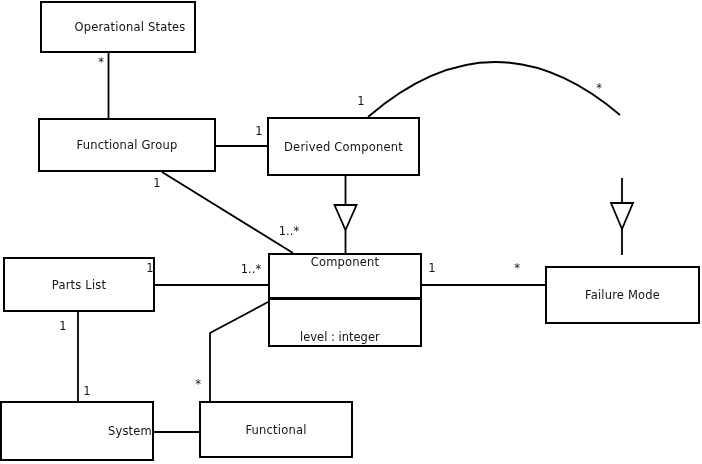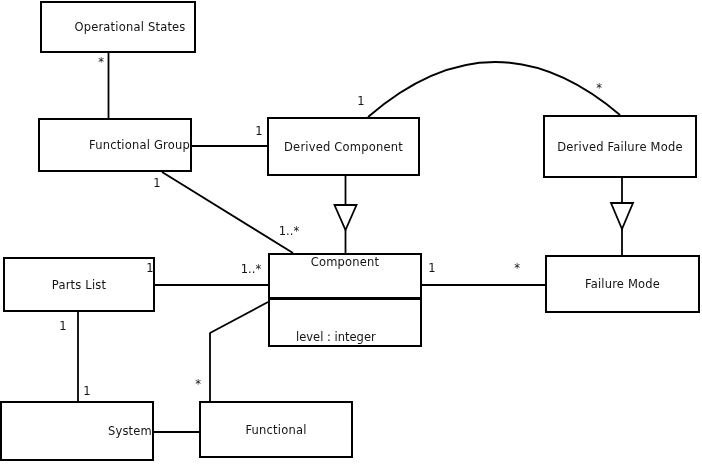--- a/index.html
+++ b/index.html
@@ -40,23 +40,24 @@
     letter-spacing: 0.2px;
     white-space: nowrap;
   }
   .uml-attr-divider {
     border-top: 3px solid #000000;
   }
   .uml-attrs {
     height: 26px;
     display: flex;
     align-items: center;
-    padding-left: 26px;
+    padding-left: 10px;
     font-size: 11.5px;
     white-space: nowrap;
+    margin-left: 20px;
   }
   .mult {
     position: absolute;
     transform: translate(-50%, -50%);
     font-size: 11.5px;
     line-height: 1;
     background: transparent;
     white-space: nowrap;
   }
 </style>
@@ -95,43 +96,40 @@
     <g stroke="#000000" stroke-width="1.8" fill="#ffffff">
       <polygon points="334.5,205 356.5,205 345.5,230"></polygon>
       <polygon points="611,203 633,203 622,229"></polygon>
     </g>
   </svg>
 
   <div class="uml-class" style="left:40px; top:1px; width:156px; height:52px;padding-left:24px;">
     <div class="uml-class-name">Operational States</div>
   </div>
 
-  <div class="uml-class" style="left:38px; top:118px; width:154px; height:54px;align-items:flex-end;">
+  <div class="uml-class" style="left:38px; top:118px; width:178px; height:54px;">
     <div class="uml-class-name">Functional Group</div>
   </div>
 
   <div class="uml-class" style="left:267px; top:117px; width:153px; height:59px;">
     <div class="uml-class-name">Derived Component</div>
   </div>
 
-  <div class="uml-class" style="left:543px; top:115px; width:154px; height:63px;">
-    <div class="uml-class-name">Derived Failure Mode</div>
-  </div>
 
   <div class="uml-class" style="left:3px; top:257px; width:152px; height:55px;">
     <div class="uml-class-name">Parts List</div>
   </div>
 
   <div class="uml-class" style="left:268px; top:253px; width:154px; height:94px;gap:28px;">
     <div class="uml-class-name">Component</div>
     <div class="uml-attr-divider"></div>
     <div class="uml-attrs">level : integer</div>
   </div>
 
-  <div class="uml-class" style="left:545px; top:255px; width:155px; height:58px;">
+  <div class="uml-class" style="left:545px; top:266px; width:155px; height:58px;">
     <div class="uml-class-name">Failure Mode</div>
   </div>
 
   <div class="uml-class" style="left:0px; top:401px; width:154px; height:60px;align-items:flex-end;">
     <div class="uml-class-name">System</div>
   </div>
 
   <div class="uml-class" style="left:199px; top:401px; width:154px; height:57px;">
     <div class="uml-class-name">Functional</div>
   </div>

